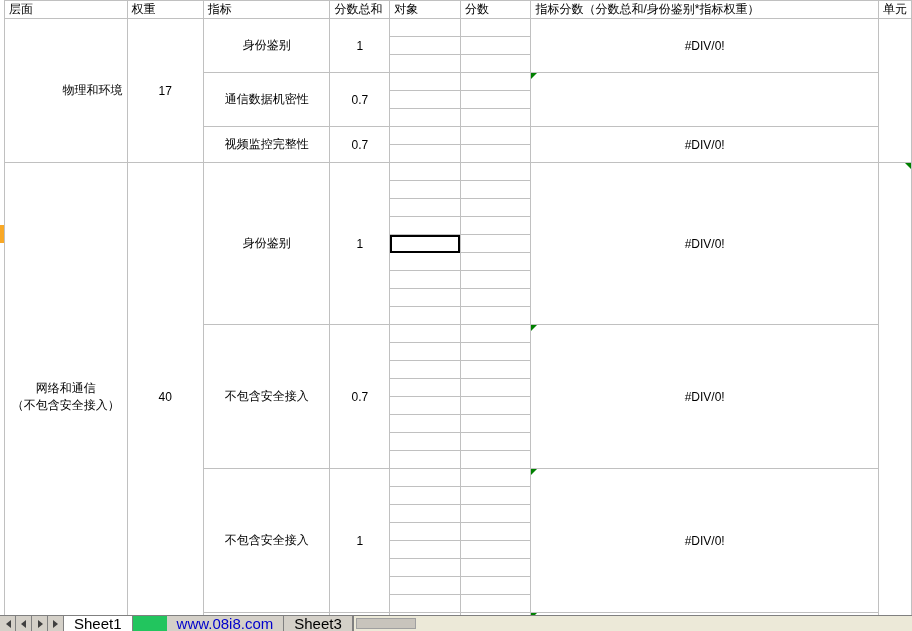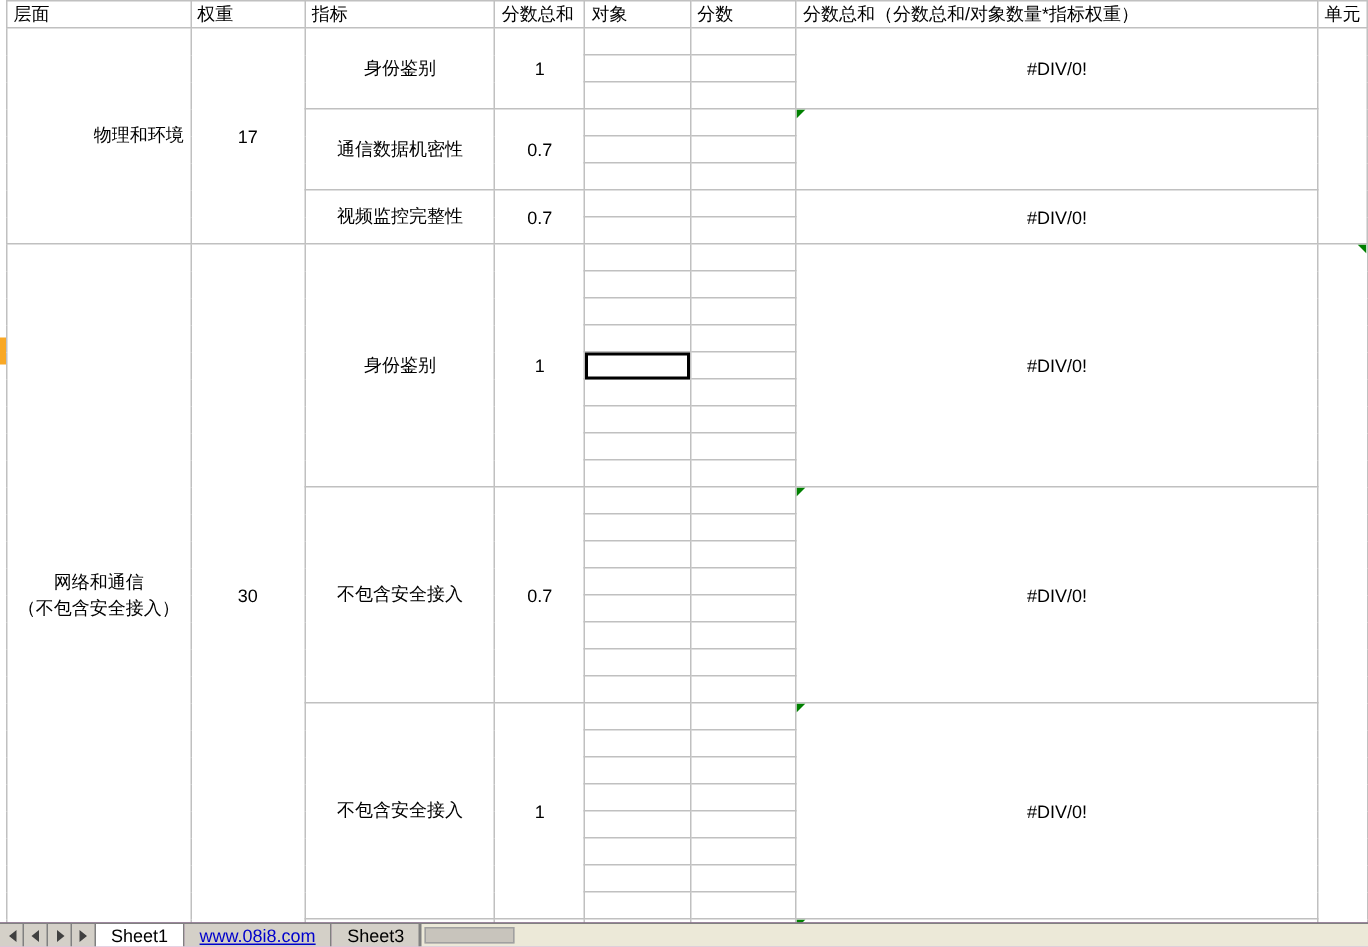--- a/index.html
+++ b/index.html
@@ -95,25 +95,25 @@
     top: 0;
     right: 0;
     border-top: 6px solid #008000;
     border-left: 6px solid transparent;
   }
   
   .tabbar {
     position: absolute;
     left: 0; right: 0; bottom: 0;
     height: 16px;
-    background: #701a75;
+    background: #22c55e;
     display: flex;
     align-items: stretch;
     border-top: 1px solid #808080;
-    font-size: 12px;
+    font-size: 15px;
   }
   .tab-nav-btn {
     width: 16px;
     display: flex;
     align-items: center;
     justify-content: center;
     border-right: 1px solid #808080;
     background: #d4d0c8;
     cursor: pointer;
   }
@@ -126,21 +126,21 @@
     border-right: 1px solid #808080;
     color: #000;
     cursor: pointer;
     position: relative;
   }
   .tab.inactive {
     background: #d4d0c8;
   }
   .tab.link {
     color: #0000cc;
-    text-decoration: underline;
+    margin-left: 34px;
   }
   .tabbar-rest {
     flex: 1;
     background: #ece9d8;
     border-left: 1px solid #808080;
     position: relative;
   }
   .scroll-thumb {
     position: absolute;
     left: 2px;
@@ -170,21 +170,21 @@
         <col class="col-unit">
     </colgroup>
     <thead>
       <tr>
         <th>层面</th>
         <th>权重</th>
         <th>指标</th>
         <th>分数总和</th>
         <th>对象</th>
         <th>分数</th>
-        <th>分数总和（分数总和/对象数量*指标权重）</th>
+        <th>指标分数（分数总和/身份鉴别*指标权重）</th>
         <th>单元</th>
       </tr>
     </thead>
     <tbody id="grid-body">
         <tr>
           <td rowspan="8" style="white-space: pre-line; text-align: right;">物理和环境</td>
           <td rowspan="8">17</td>
           <td rowspan="3">身份鉴别</td>
           <td rowspan="3">1</td>
           <td></td>
@@ -222,21 +222,21 @@
           <td></td>
           <td rowspan="2">#DIV/0!</td>
         </tr>
         <tr>
           <td></td>
           <td></td>
         </tr>
         <tr>
           <td rowspan="26" style="white-space: pre-line;">网络和通信
 （不包含安全接入）</td>
-          <td rowspan="26">30</td>
+          <td rowspan="26">40</td>
           <td rowspan="9">身份鉴别</td>
           <td rowspan="9">1</td>
           <td></td>
           <td></td>
           <td rowspan="9">#DIV/0!</td>
           <td rowspan="26" class="green-tri-right"></td>
         </tr>
         <tr>
           <td></td>
           <td></td>

